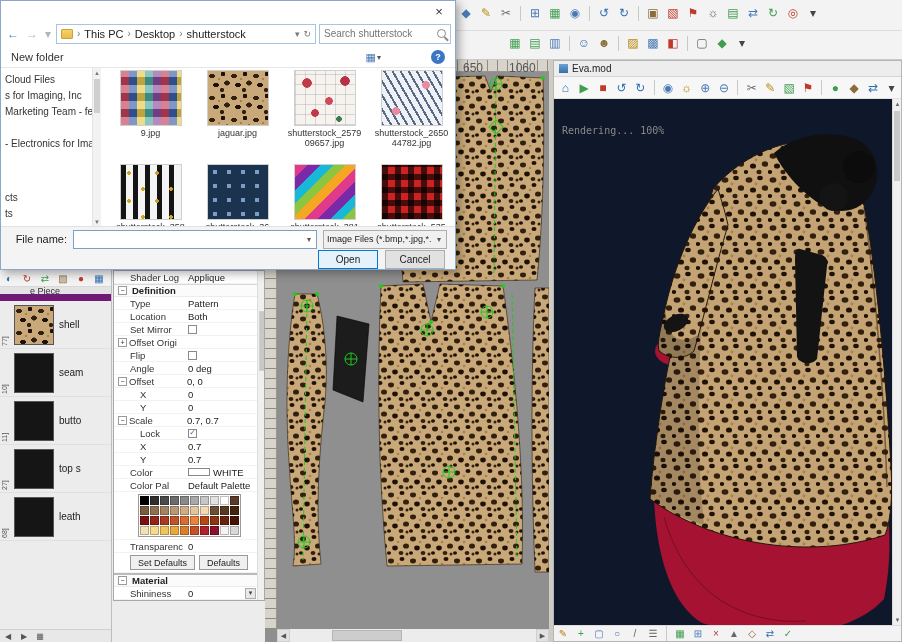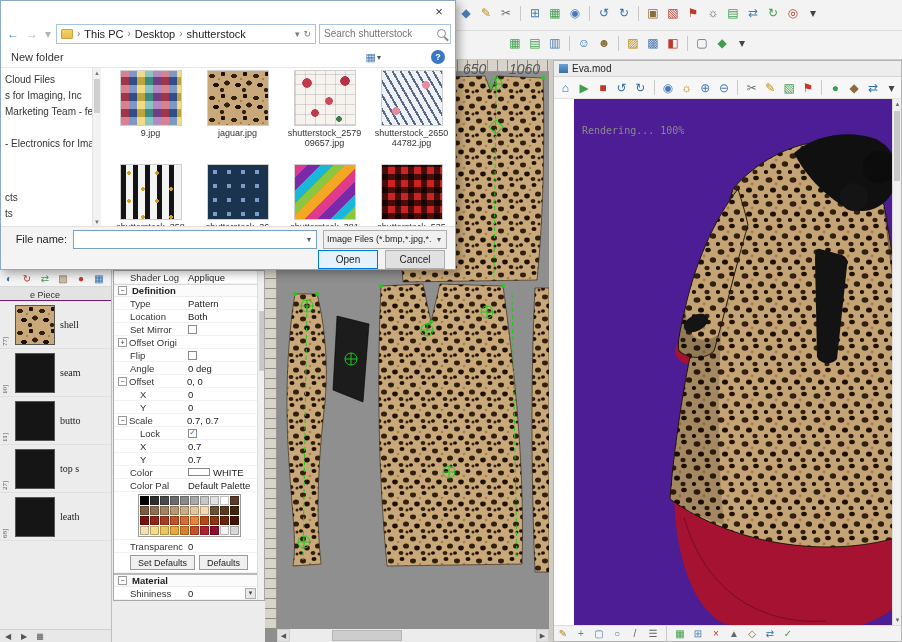--- a/index.html
+++ b/index.html
@@ -16,50 +16,50 @@
   .trow1 { position:absolute; left:456px; top:4px; display:flex; align-items:center; }
   .trow2 { position:absolute; left:505px; top:34px; display:flex; align-items:center; }
   .tbi { width:18px; height:18px; display:inline-flex; align-items:center; justify-content:center; font-size:12px; margin:0 1px; border-radius:2px; background:transparent; cursor:default; }
   .tbsep { width:1px; height:15px; background:#c9c9c9; margin:0 4px; display:inline-block; }
 
   
   .view2d { position:absolute; left:265px; top:60px; width:284px; height:582px; background:#8f8f8f; }
   .ruler-corner { position:absolute; left:0; top:0; width:12px; height:12px; background:#d0ccc3; border-right:1px solid #9a968e; border-bottom:1px solid #9a968e; }
   .ruler-top { position:absolute; left:12px; top:0; right:0; height:12px; background:#d8d4cb; border-bottom:1px solid #9a968e;
     background-image:repeating-linear-gradient(90deg,#8f8b83 0 1px,transparent 1px 10px); }
-  .ruler-top .rlab { position:absolute; top:1px; font-size:14px; color:#555; background:transparent;font-style:italic; }
+  .ruler-top .rlab { position:absolute; top:1px; font-size:12px; color:#555; background:transparent; }
   .ruler-left { position:absolute; left:0; top:12px; width:12px; bottom:13px; background:#d8d4cb; border-right:1px solid #9a968e;
     background-image:repeating-linear-gradient(0deg,#8f8b83 0 1px,transparent 1px 10px); }
   .canvas2d { position:absolute; left:12px; top:12px; }
   .hscroll { position:absolute; left:12px; bottom:0; right:0; height:13px; background:#ececec; display:flex; align-items:center; }
   .scr-btn { width:13px; height:13px; font-size:7px; display:flex; align-items:center; justify-content:center; color:#555; background:#e2e2e2; border:1px solid #cfcfcf; flex:none; }
   .scr-thumb { height:11px; width:70px; background:#cdcdcd; border:1px solid #b5b5b5; margin-left:42px; }
   .vsplit { position:absolute; left:549px; top:60px; width:4px; height:582px; background:#cfccc4; }
 
   
   .view3d { position:absolute; left:553px; top:60px; width:349px; height:582px; background:#fff; border:1px solid #b5b5b5; }
   .v3title { height:16px; background:#ededed; border-bottom:1px solid #d5d5d5; display:flex; align-items:center; gap:4px; padding:0 5px; font-size:10px; color:#222; }
   .v3appicon { width:9px; height:9px; background:linear-gradient(#6aa2d8,#3a6ea5); flex:none; }
   .v3toolbar { height:22px; border-bottom:1px solid #e2e2e2; background:#f7f7f7; display:flex; align-items:center; padding-left:2px; }
-  .v3canvas { position:absolute; left:0; top:38px; right:9px; bottom:16px; overflow:hidden; background:#4c1d95;margin-left:20px; }
+  .v3canvas { position:absolute; left:0; top:38px; right:9px; bottom:16px; overflow:hidden; background:#0f172a; }
   .v3status { position:absolute; left:8px; top:26px; font-family:"DejaVu Sans Mono", monospace; font-size:10px; color:#8a8a8a; }
   .coatwrap { position:absolute; left:70px; top:28px; }
   .v3scroll { position:absolute; right:0; top:38px; bottom:16px; width:9px; background:#f0f0f0; border-left:1px solid #dcdcdc; }
   .v3scroll .scrv-btn { width:9px; height:10px; font-size:6px; color:#666; display:flex; align-items:center; justify-content:center; }
   .v3scroll .scrv-thumb { position:absolute; left:1px; right:1px; top:12px; height:70px; background:#c9c9c9; }
   .v3scroll .dn { position:absolute; bottom:0; }
   .v3bottom { position:absolute; left:0; bottom:0; right:0; height:16px; background:#f3f3f3; border-top:1px solid #ddd; display:flex; align-items:center; }
   .v3bottom .tbi { width:16px; height:14px; font-size:10px; }
 
   
   .pieces { position:absolute; left:0; top:270px; width:112px; height:372px; background:#ececec; border-right:1px solid #bdbdbd; }
   .pbar { height:17px; display:flex; align-items:center; background:#f3f3f3; border-bottom:1px solid #d8d8d8; }
   .pbar .tbi { width:16px; height:15px; font-size:10px; }
-  .phead { height:14px; background:#e3e3e3; border-bottom:1px solid #701a75; font-size:9px; color:#333; padding-left:30px; display:flex; align-items:flex-end; }
-  .plist { position:absolute; top:31px; left:0; right:0; bottom:13px; overflow:hidden;font-family:Liberation Serif, serif; }
+  .phead { height:14px; background:#e3e3e3; border-bottom:7px solid #701a75; font-size:9px; color:#333; padding-left:30px; display:flex; align-items:center; }
+  .plist { position:absolute; top:31px; left:0; right:0; bottom:13px; overflow:hidden; }
   .piece-row { height:48px; display:flex; align-items:center; border-bottom:1px solid #e0e0e0; position:relative; }
   .pid { writing-mode:vertical-rl; transform:rotate(180deg); font-size:7px; color:#555; margin-left:1px; height:42px; display:flex; align-items:center; flex:none; }
   .pthumb { width:40px; height:40px; border:1px solid #555; margin-left:6px; flex:none; }
   .pthumb.black { background:#151515; }
   .plabel { font-size:10px; color:#222; margin-left:5px; white-space:nowrap; overflow:hidden; }
   .pfoot { position:absolute; bottom:0; left:0; right:0; height:13px; background:#e8e8e8; border-top:1px solid #d0d0d0; display:flex; align-items:center; }
   .pfoot .tbi { width:14px; height:12px; font-size:8px; }
 
   
   .props { position:absolute; left:113px; top:270px; width:152px; height:331px; background:#fff; border:1px solid #a8a8a8; font-size:9.5px; overflow:hidden; }

